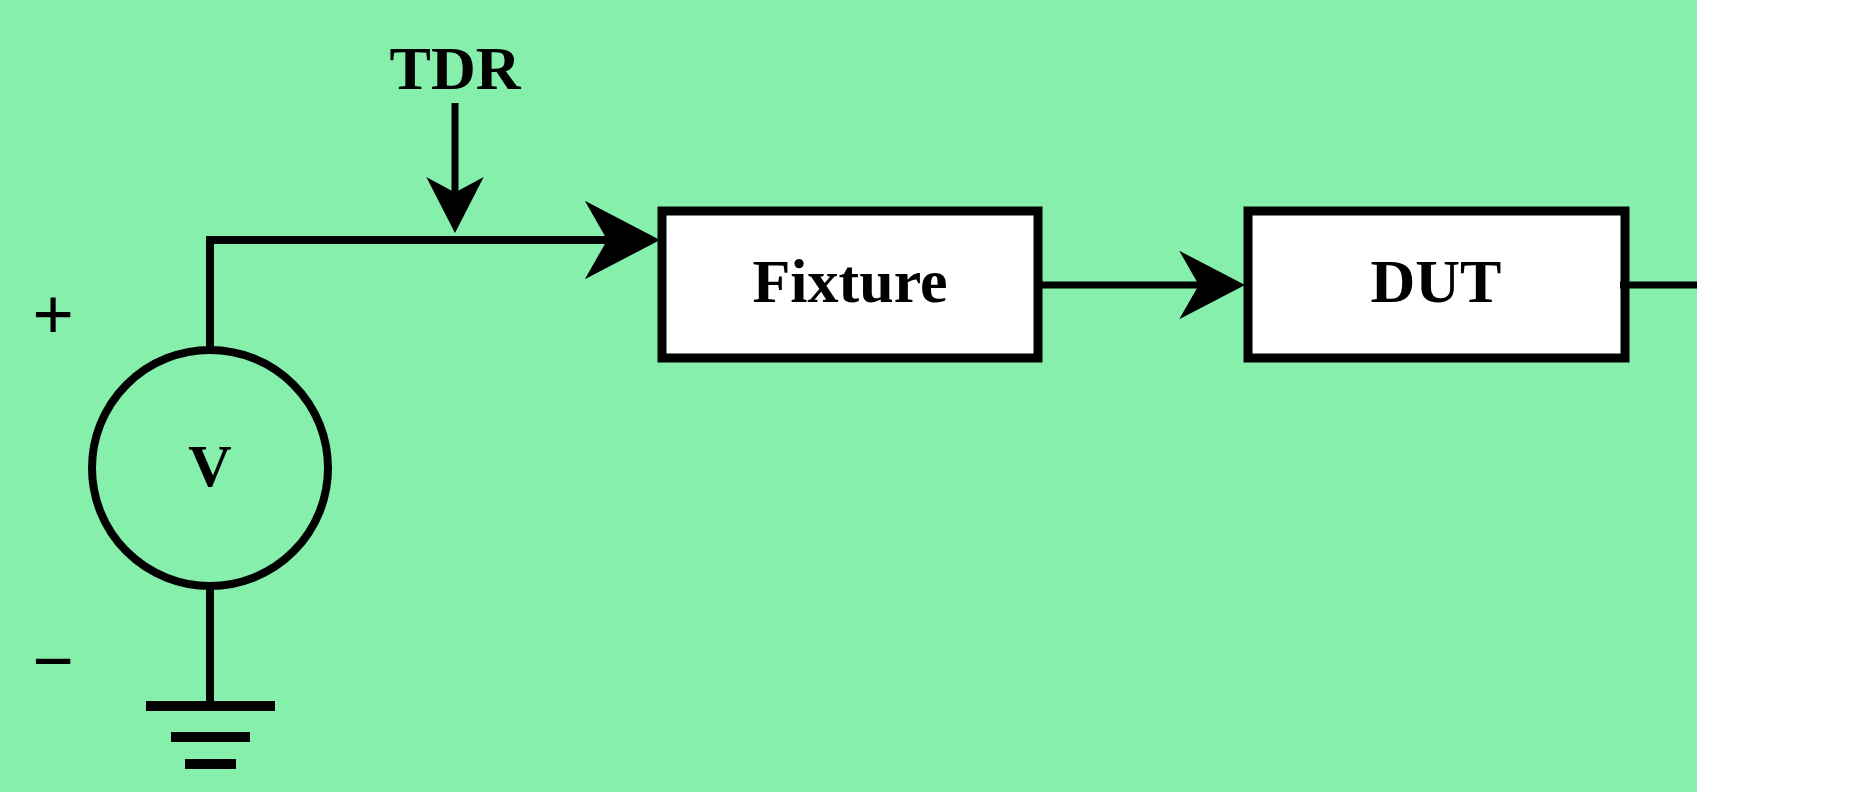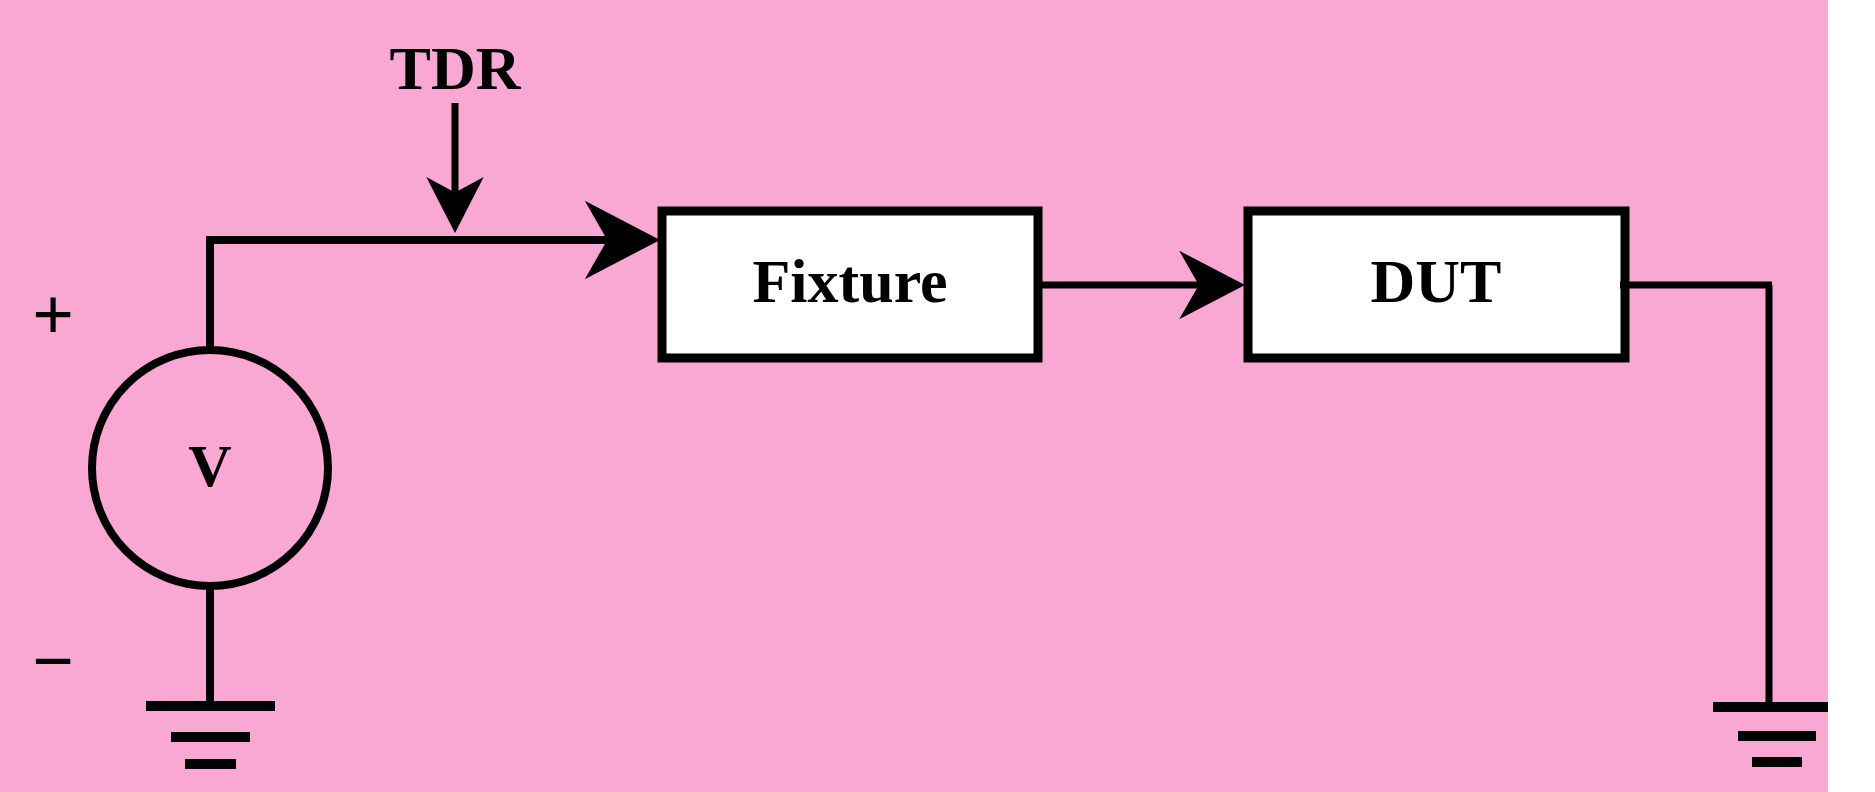--- a/index.html
+++ b/index.html
@@ -2,23 +2,23 @@
 <html><head>
 <meta charset="utf-8">
 <style>
   html, body {
     margin: 0;
     padding: 0;
     background: #ffffff;
   }
   #stage {
     position: relative;
-    width: 1828px;
+    width: 1697px;
     height: 792px;
-    background: #f9a8d4;
+    background: #86efac;
     overflow: hidden;
     font-family: "Liberation Serif", "DejaVu Serif", serif;
   }
   #diagram-svg {
     position: absolute;
     left: 0;
     top: 0;
     width: 1875px;
     height: 792px;
     display: block;

